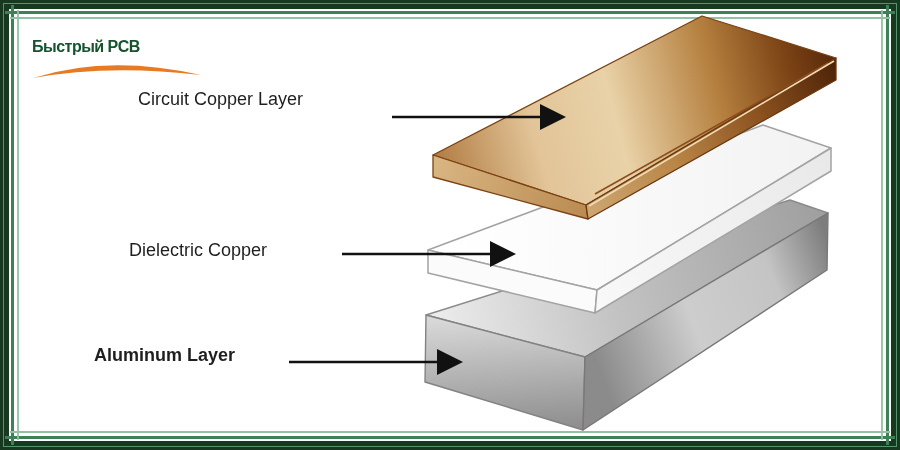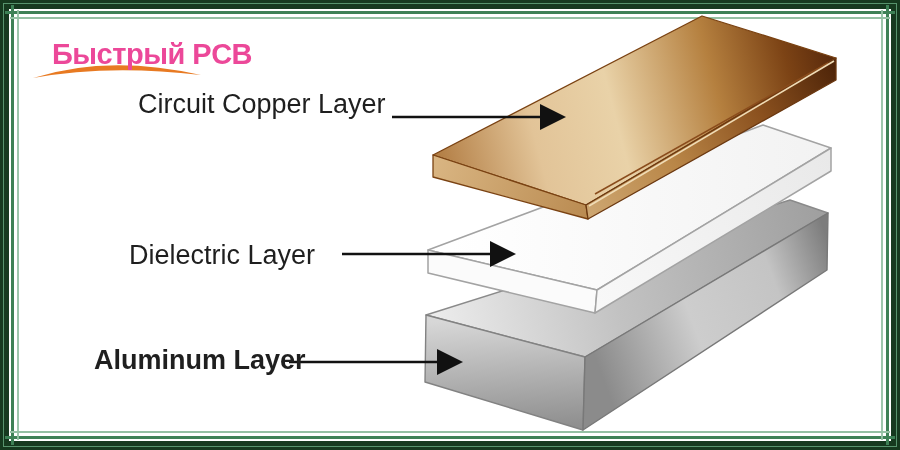--- a/index.html
+++ b/index.html
@@ -7,32 +7,32 @@
     position:relative;
     width:900px;height:450px;
     overflow:hidden;
     font-family:"Liberation Sans",sans-serif;
     background:#ffffff;
   }
   .stage svg{position:absolute;left:0;top:0;}
   .float-label{
     position:absolute;
     color:#1f1f1f;
-    font-size:27px;
+    font-size:18px;
     line-height:1.1;
     white-space:nowrap;
     letter-spacing:0px;
     z-index:2;
   }
   .logo-text{
     position:absolute;
-    left:52px;top:38px;
-    font-size:29px;
+    left:32px;top:38px;
+    font-size:16px;
     font-weight:700;
-    color:#ec4899;
+    color:#14532d;
     letter-spacing:-0.5px;
     white-space:nowrap;
     z-index:2;
   }
   .lbl-copper{left:138px;top:90px;}
   .lbl-dielectric{left:129px;top:241px;}
   .lbl-aluminum{left:94px;top:346px;font-weight:bold;}
 </style>
 </head>
 <body>
@@ -143,17 +143,17 @@
       </g>
     </g>
   </svg>
 
   <div class="logo-text">
     <span>Быстрый PCB</span>
   </div>
 
   <div class="float-label lbl-copper">Circuit Copper Layer</div>
 
-  <div class="float-label lbl-dielectric">Dielectric Layer</div>
+  <div class="float-label lbl-dielectric">Dielectric Copper</div>
 
   <div class="float-label lbl-aluminum">Aluminum Layer</div>
 
 </div>
 
 </body></html>

